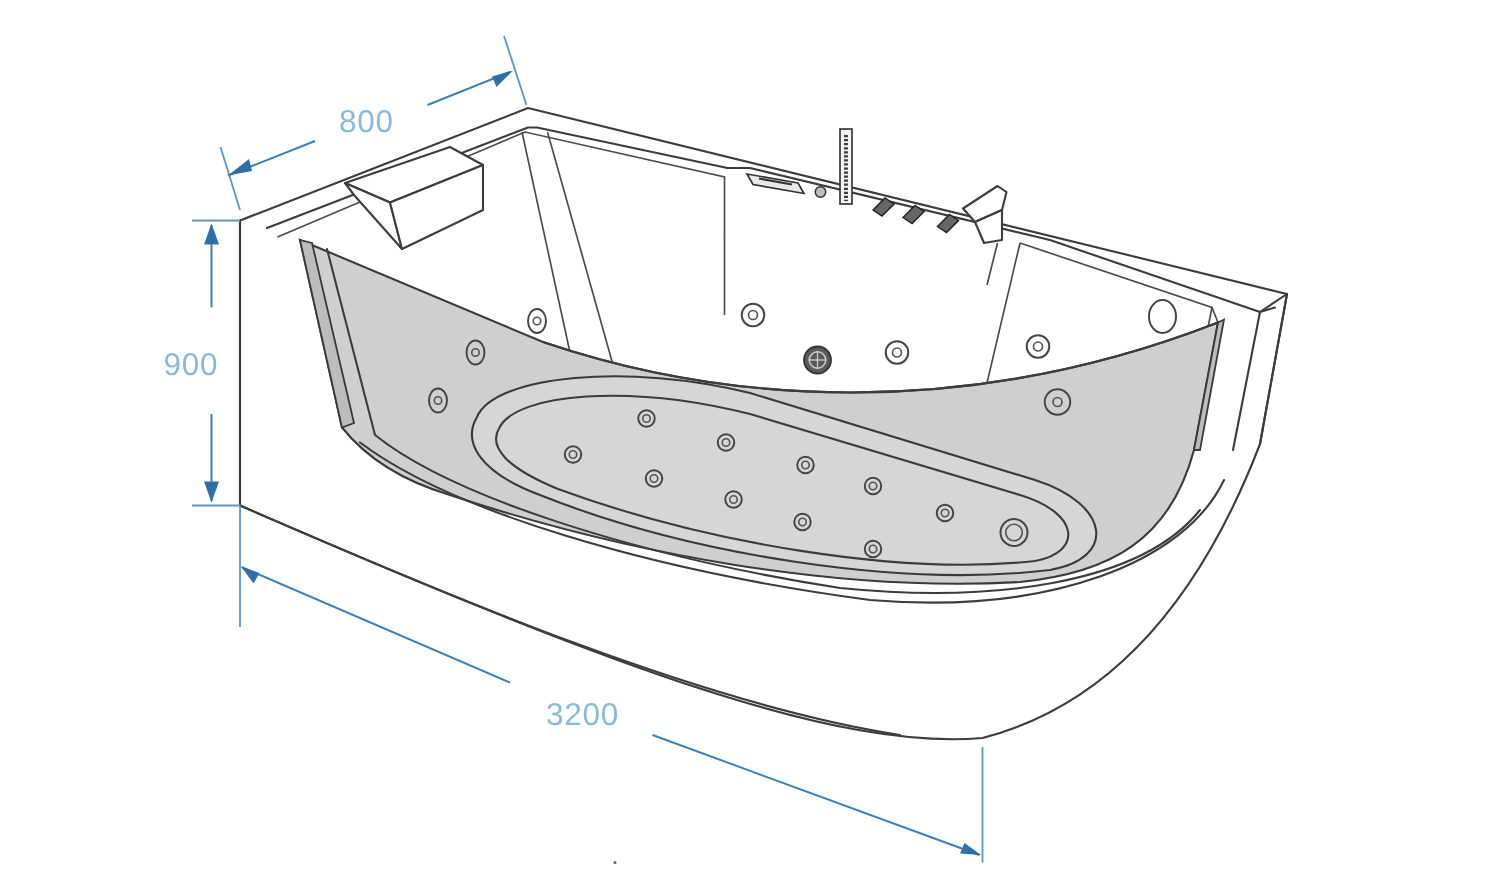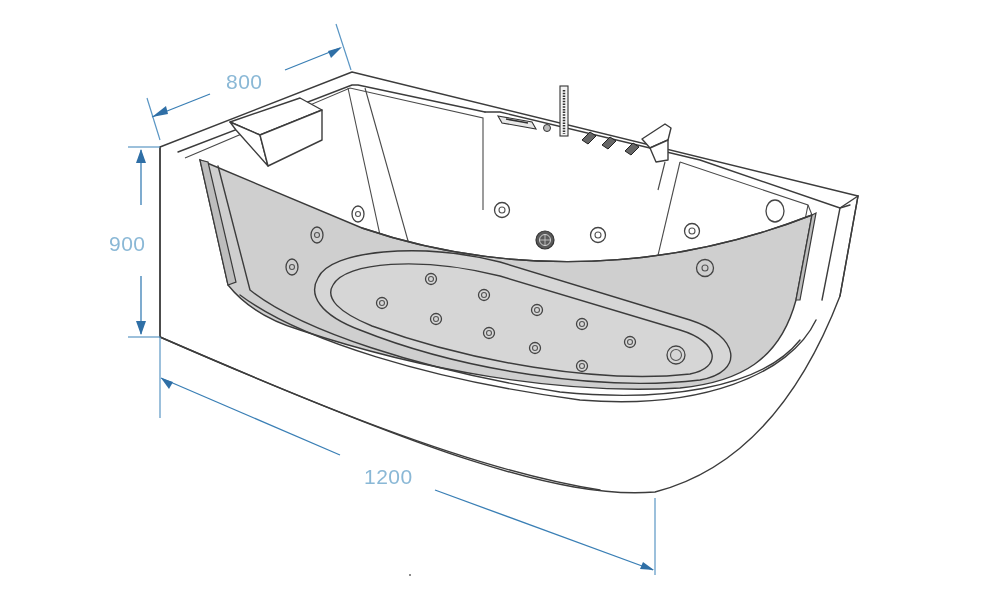--- a/index.html
+++ b/index.html
@@ -254,14 +254,14 @@
       <line class="dim-line" x1="435" y1="490" x2="653" y2="570"></line>
       <polygon class="arrow" points="161,378 173,382 169,389"></polygon>
       <polygon class="arrow" points="654,570 640,569 643,562"></polygon>
       <circle cx="410" cy="575" r="1" fill="#666"></circle>
     </g>
   </svg>
 
   
   <div class="dim-label" style="left:226px; top:71px;">800</div>
   <div class="dim-label" style="left:109px; top:233px;">900</div>
-  <div class="dim-label" style="left:364px; top:466px;">1200</div>
+  <div class="dim-label" style="left:364px; top:466px;">3200</div>
 </div>
 
 </body></html>

